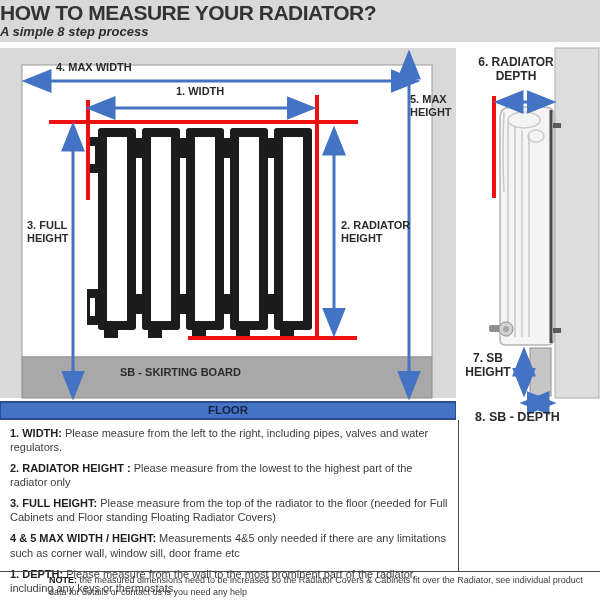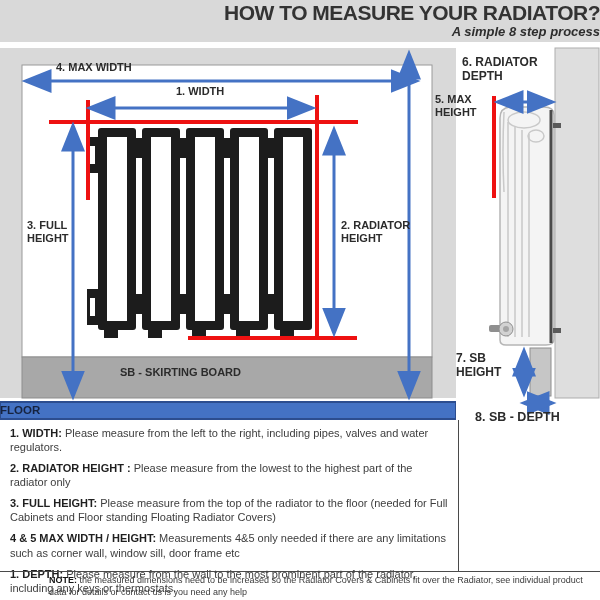--- a/index.html
+++ b/index.html
@@ -1,30 +1,30 @@
 <!DOCTYPE html>
 <html><head>
 <meta charset="utf-8">
 <style>
   html,body{margin:0;padding:0;background:#ffffff;}
   body{width:600px;height:600px;overflow:hidden;font-family:"Liberation Sans",sans-serif;}
   .page{position:relative;width:600px;height:600px;background:#ffffff;}
 
   
-  .hdr{position:absolute;left:0;top:0;width:600px;height:42px;background:#d9d9d9;text-align:right;}
+  .hdr{position:absolute;left:0;top:0;width:600px;height:42px;background:#d9d9d9;text-align:left;}
   .hdr h1{margin:1px 0 0 0;font-size:21px;font-weight:800;color:#333333;letter-spacing:-0.5px;}
   .hdr .sub{margin-top:-1px;font-size:13px;font-weight:700;font-style:italic;color:#2e2e2e;}
 
   
   .front-svg{position:absolute;left:0;top:42px;}
   .side-svg{position:absolute;left:456px;top:42px;}
 
   .lbl{position:absolute;font-weight:700;color:#2b2b2b;font-size:11px;line-height:1.15;}
   .lbl.big{font-size:12px;}
-  .c{}
+  .c{text-align:center;}
 
   
   .instr{position:absolute;left:0;top:421px;width:450px;padding:5px 0 0 10px;box-sizing:border-box;}
   .instr .item{margin-bottom:7px;font-size:11px;line-height:1.28;color:#3d3d3d;}
   .instr .item b{color:#1f1f1f;}
   .vdiv{position:absolute;left:458px;top:420px;width:1px;height:151px;background:#4a4a4a;}
   .skirt-col{position:absolute;left:464px;top:428px;width:130px;}
   .skirt-col .h{font-size:11px;font-weight:700;color:#1f1f1f;padding-bottom:5px;border-bottom:1px solid #4a4a4a;margin-bottom:6px;}
   .skirt-col .item{font-size:11px;line-height:1.32;color:#3d3d3d;margin-bottom:9px;}
   .skirt-col .item b{color:#1f1f1f;}
@@ -153,21 +153,21 @@
 
     <g stroke="#4472c4" stroke-width="3" fill="none">
       <line x1="42" y1="60" x2="96" y2="60" marker-start="url(#ah2)" marker-end="url(#ah2)"></line>
       <line x1="68" y1="309" x2="68" y2="351" marker-start="url(#ah2)" marker-end="url(#ah2)"></line>
       <line x1="68" y1="361" x2="96" y2="361" marker-start="url(#ah2)" marker-end="url(#ah2)"></line>
     </g>
   </svg>
 
   <div class="lbl" style="left:56px;top:61px;">4. MAX WIDTH</div>
   <div class="lbl" style="left:176px;top:85px;">1. WIDTH</div>
-  <div class="lbl" style="left:410px;top:93px;width:48px;padding-left:25px;">5. MAX HEIGHT</div>
+  <div class="lbl" style="left:410px;top:93px;width:48px;">5. MAX HEIGHT</div>
   <div class="lbl" style="left:27px;top:219px;width:52px;">3. FULL HEIGHT</div>
   <div class="lbl" style="left:341px;top:219px;width:88px;">2. RADIATOR HEIGHT</div>
   <div class="lbl c" style="left:0;top:404px;width:456px;font-size:11.5px;color:#16233f;">FLOOR</div>
   <div class="lbl" style="left:120px;top:366px;">SB - SKIRTING BOARD</div>
 
   <div class="lbl big c" style="left:462px;top:56px;width:108px;">6. RADIATOR DEPTH</div>
   <div class="lbl big c" style="left:456px;top:352px;width:64px;">7. SB HEIGHT</div>
   <div class="lbl" style="left:475px;top:410px;font-size:12.5px;">8. SB - DEPTH</div>
 
   <div class="instr">

